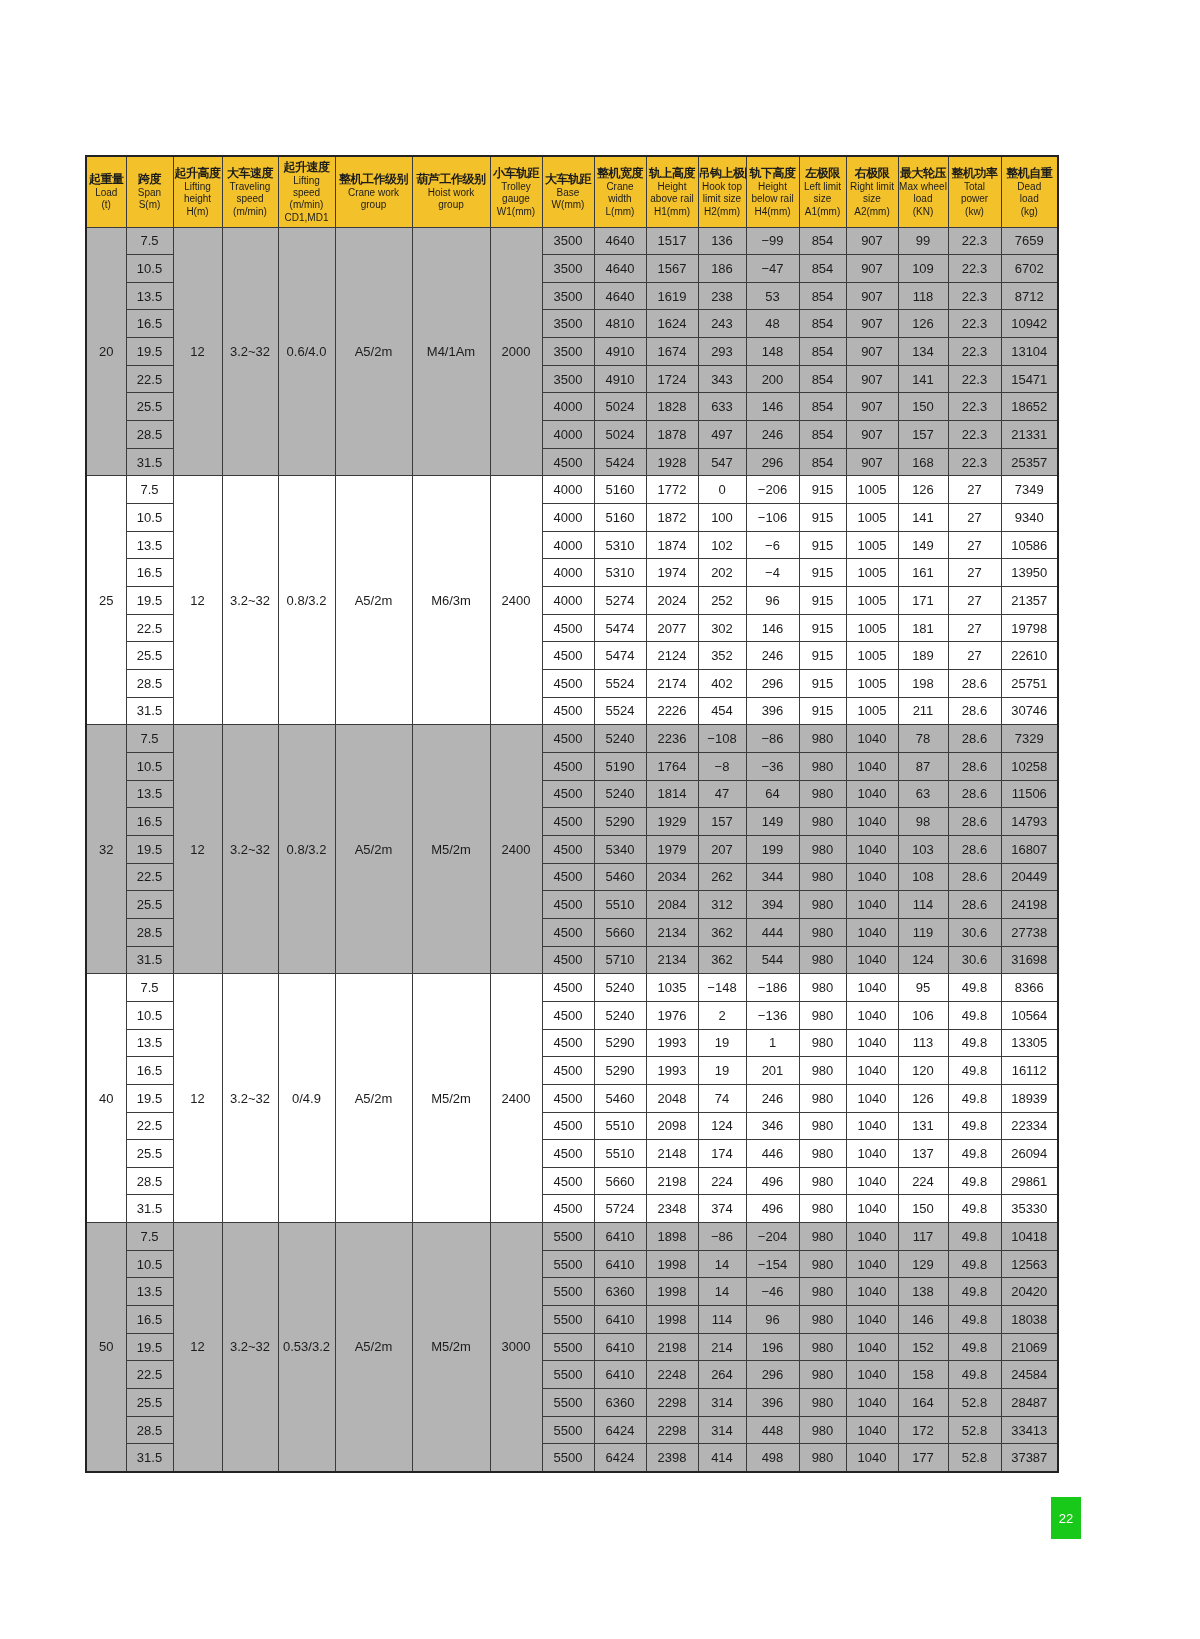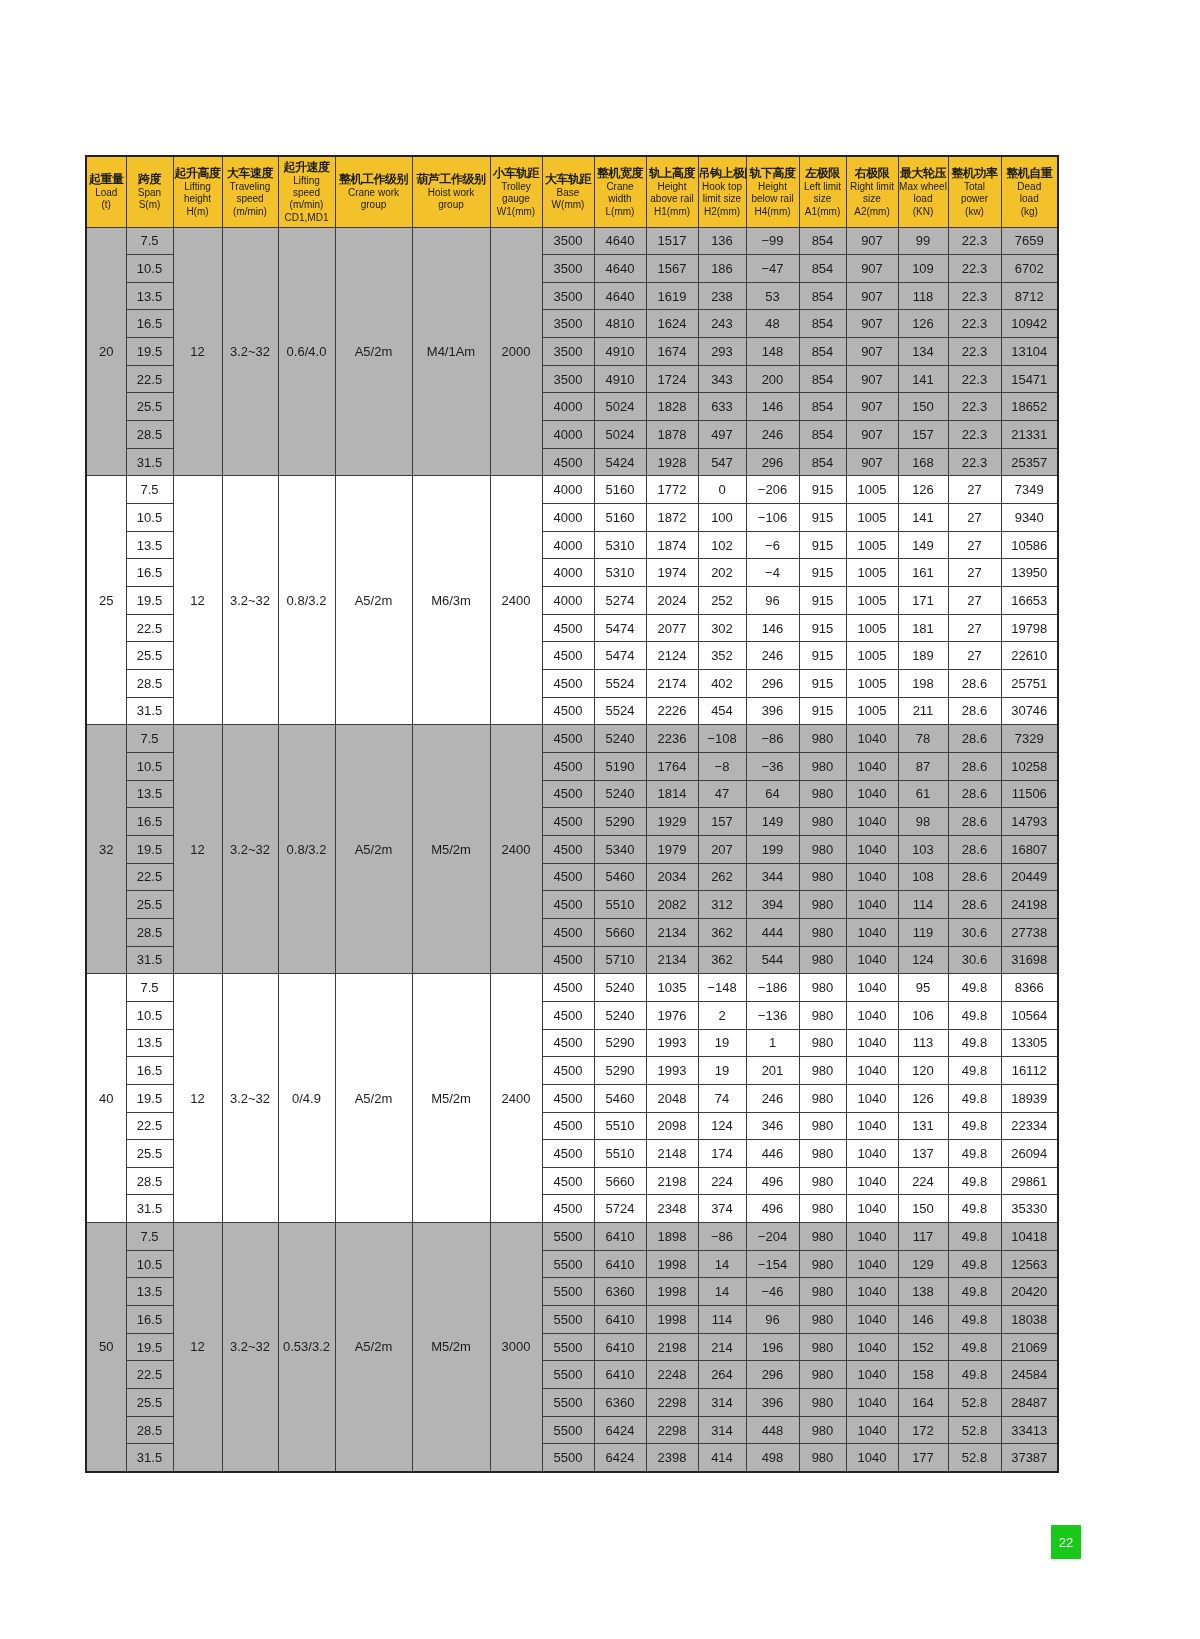--- a/index.html
+++ b/index.html
@@ -51,28 +51,27 @@
   table.spec tbody td {
     font-size: 13px;
     background: #ffffff;
   }
   table.spec tbody tr.shaded td { background: #B4B4B4; }
   .page-badge {
     position: absolute;
     left: 1051px;
     top: 1497px;
     width: 30px;
-    height: 34px;
+    height: 42px;
     background: #19C919;
     color: #ffffff;
     font-size: 13px;
     display: flex;
     align-items: center;
     justify-content: center;
-    margin-top: 28px;
   }
 </style>
 </head>
 <body>
 
 <table class="spec">
   <colgroup>
       <col style="width: 40px;">
       <col style="width: 47px;">
       <col style="width: 49px;">
@@ -388,21 +387,21 @@
         <td>19.5</td>
         <td>4000</td>
         <td>5274</td>
         <td>2024</td>
         <td>252</td>
         <td>96</td>
         <td>915</td>
         <td>1005</td>
         <td>171</td>
         <td>27</td>
-        <td>16653</td>
+        <td>21357</td>
       </tr>
       <tr class="plain">
         <td>22.5</td>
         <td>4500</td>
         <td>5474</td>
         <td>2077</td>
         <td>302</td>
         <td>146</td>
         <td>915</td>
         <td>1005</td>
@@ -484,21 +483,21 @@
       </tr>
       <tr class="shaded">
         <td>13.5</td>
         <td>4500</td>
         <td>5240</td>
         <td>1814</td>
         <td>47</td>
         <td>64</td>
         <td>980</td>
         <td>1040</td>
-        <td>61</td>
+        <td>63</td>
         <td>28.6</td>
         <td>11506</td>
       </tr>
       <tr class="shaded">
         <td>16.5</td>
         <td>4500</td>
         <td>5290</td>
         <td>1929</td>
         <td>157</td>
         <td>149</td>
@@ -531,21 +530,21 @@
         <td>980</td>
         <td>1040</td>
         <td>108</td>
         <td>28.6</td>
         <td>20449</td>
       </tr>
       <tr class="shaded">
         <td>25.5</td>
         <td>4500</td>
         <td>5510</td>
-        <td>2082</td>
+        <td>2084</td>
         <td>312</td>
         <td>394</td>
         <td>980</td>
         <td>1040</td>
         <td>114</td>
         <td>28.6</td>
         <td>24198</td>
       </tr>
       <tr class="shaded">
         <td>28.5</td>

